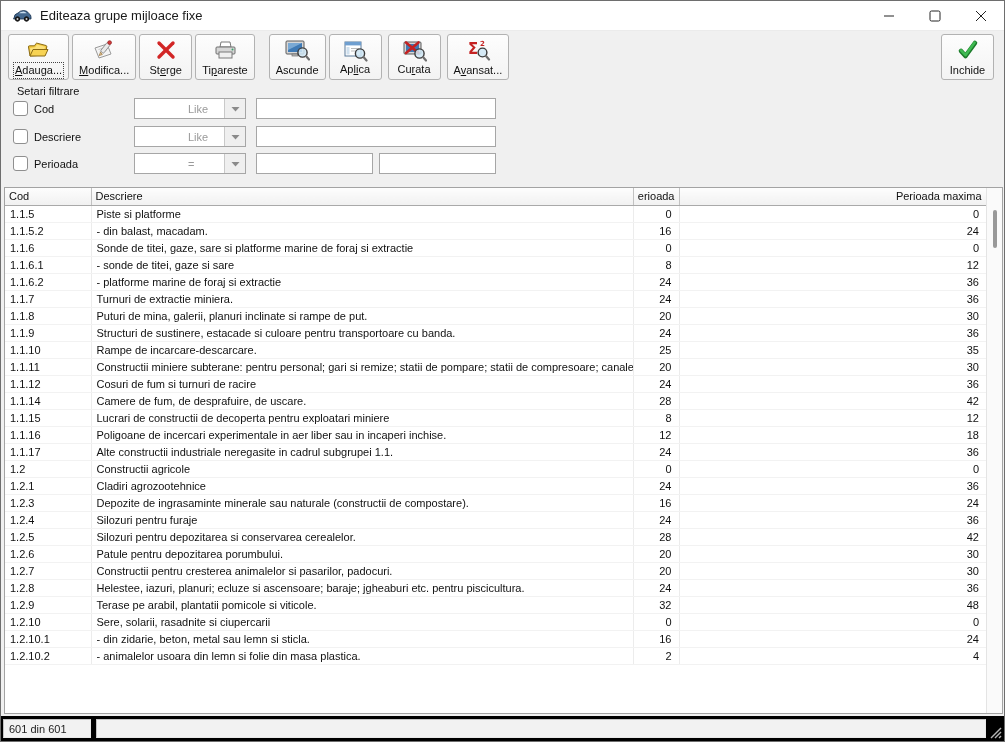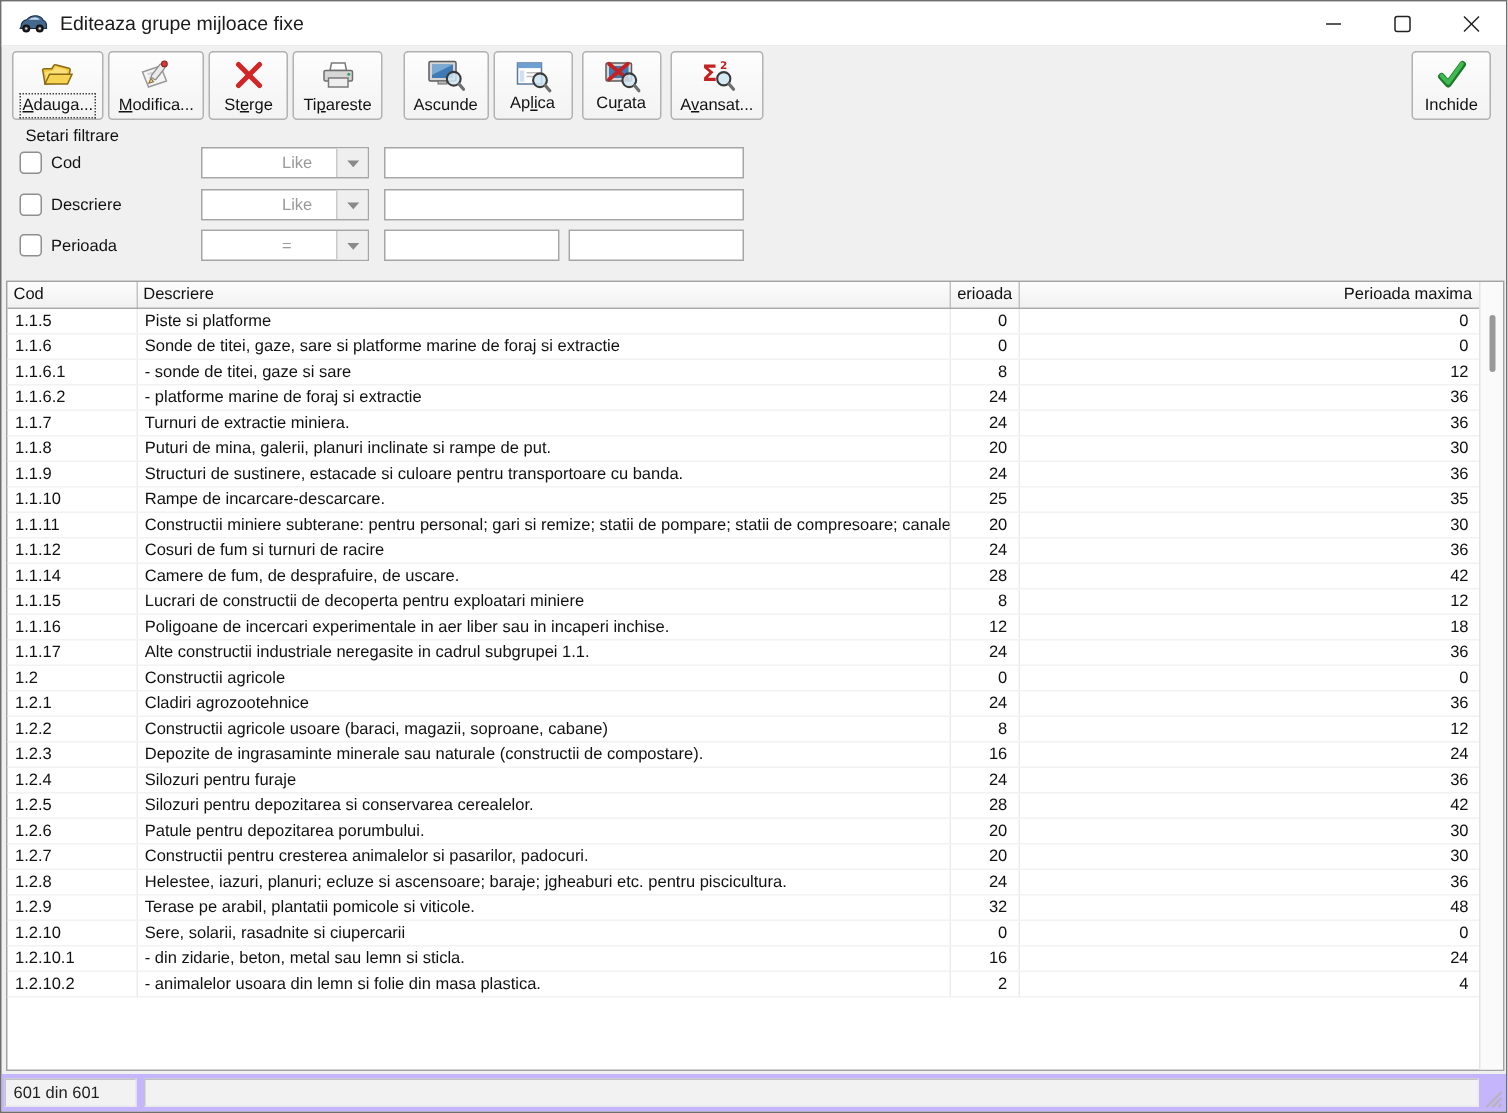--- a/index.html
+++ b/index.html
@@ -76,21 +76,21 @@
   }
   .datagrid td:nth-child(3), .datagrid td:nth-child(4) { text-align:right; padding-right:7px; }
   .datagrid td:last-child { border-right:none; }
   
   .vscroll {
     position:absolute; top:0; right:0; bottom:0; width:16px;
     background:#fafafa; border-left:1px solid #e4e4e4;
   }
   .vthumb { position:absolute; left:6px; top:22px; width:4px; height:38px; background:#999; border-radius:2px; }
   
-  .statusbar { position:absolute; left:0; right:0; bottom:0; height:25px; background:#c4b5fd; }
+  .statusbar { position:absolute; left:0; right:0; bottom:0; height:25px; background:#000000; }
   .status-panel {
     position:absolute; top:3px; height:19px; background:#f2f2f2;
     border:1px solid; border-color:#c3c3c3 #e9e9e9 #e9e9e9 #c3c3c3;
     font-size:11px; color:#222; display:flex; align-items:center; padding-left:5px;
   }
   .grip { position:absolute; right:2px; bottom:2px; width:14px; height:14px; }
 </style>
 </head>
 <body>
 
@@ -297,20 +297,26 @@
         </tr>
       </thead>
       <tbody>
           <tr>
             <td>1.1.5</td>
             <td>Piste si platforme</td>
             <td>0</td>
             <td>0</td>
           </tr>
           <tr>
+            <td>1.1.5.2</td>
+            <td>- din balast, macadam.</td>
+            <td>16</td>
+            <td>24</td>
+          </tr>
+          <tr>
             <td>1.1.6</td>
             <td>Sonde de titei, gaze, sare si platforme marine de foraj si extractie</td>
             <td>0</td>
             <td>0</td>
           </tr>
           <tr>
             <td>1.1.6.1</td>
             <td>- sonde de titei, gaze si sare</td>
             <td>8</td>
             <td>12</td>
@@ -385,26 +391,20 @@
             <td>1.2</td>
             <td>Constructii agricole</td>
             <td>0</td>
             <td>0</td>
           </tr>
           <tr>
             <td>1.2.1</td>
             <td>Cladiri agrozootehnice</td>
             <td>24</td>
             <td>36</td>
-          </tr>
-          <tr>
-            <td>1.2.2</td>
-            <td>Constructii agricole usoare (baraci, magazii, soproane, cabane)</td>
-            <td>8</td>
-            <td>12</td>
           </tr>
           <tr>
             <td>1.2.3</td>
             <td>Depozite de ingrasaminte minerale sau naturale (constructii de compostare).</td>
             <td>16</td>
             <td>24</td>
           </tr>
           <tr>
             <td>1.2.4</td>
             <td>Silozuri pentru furaje</td>

